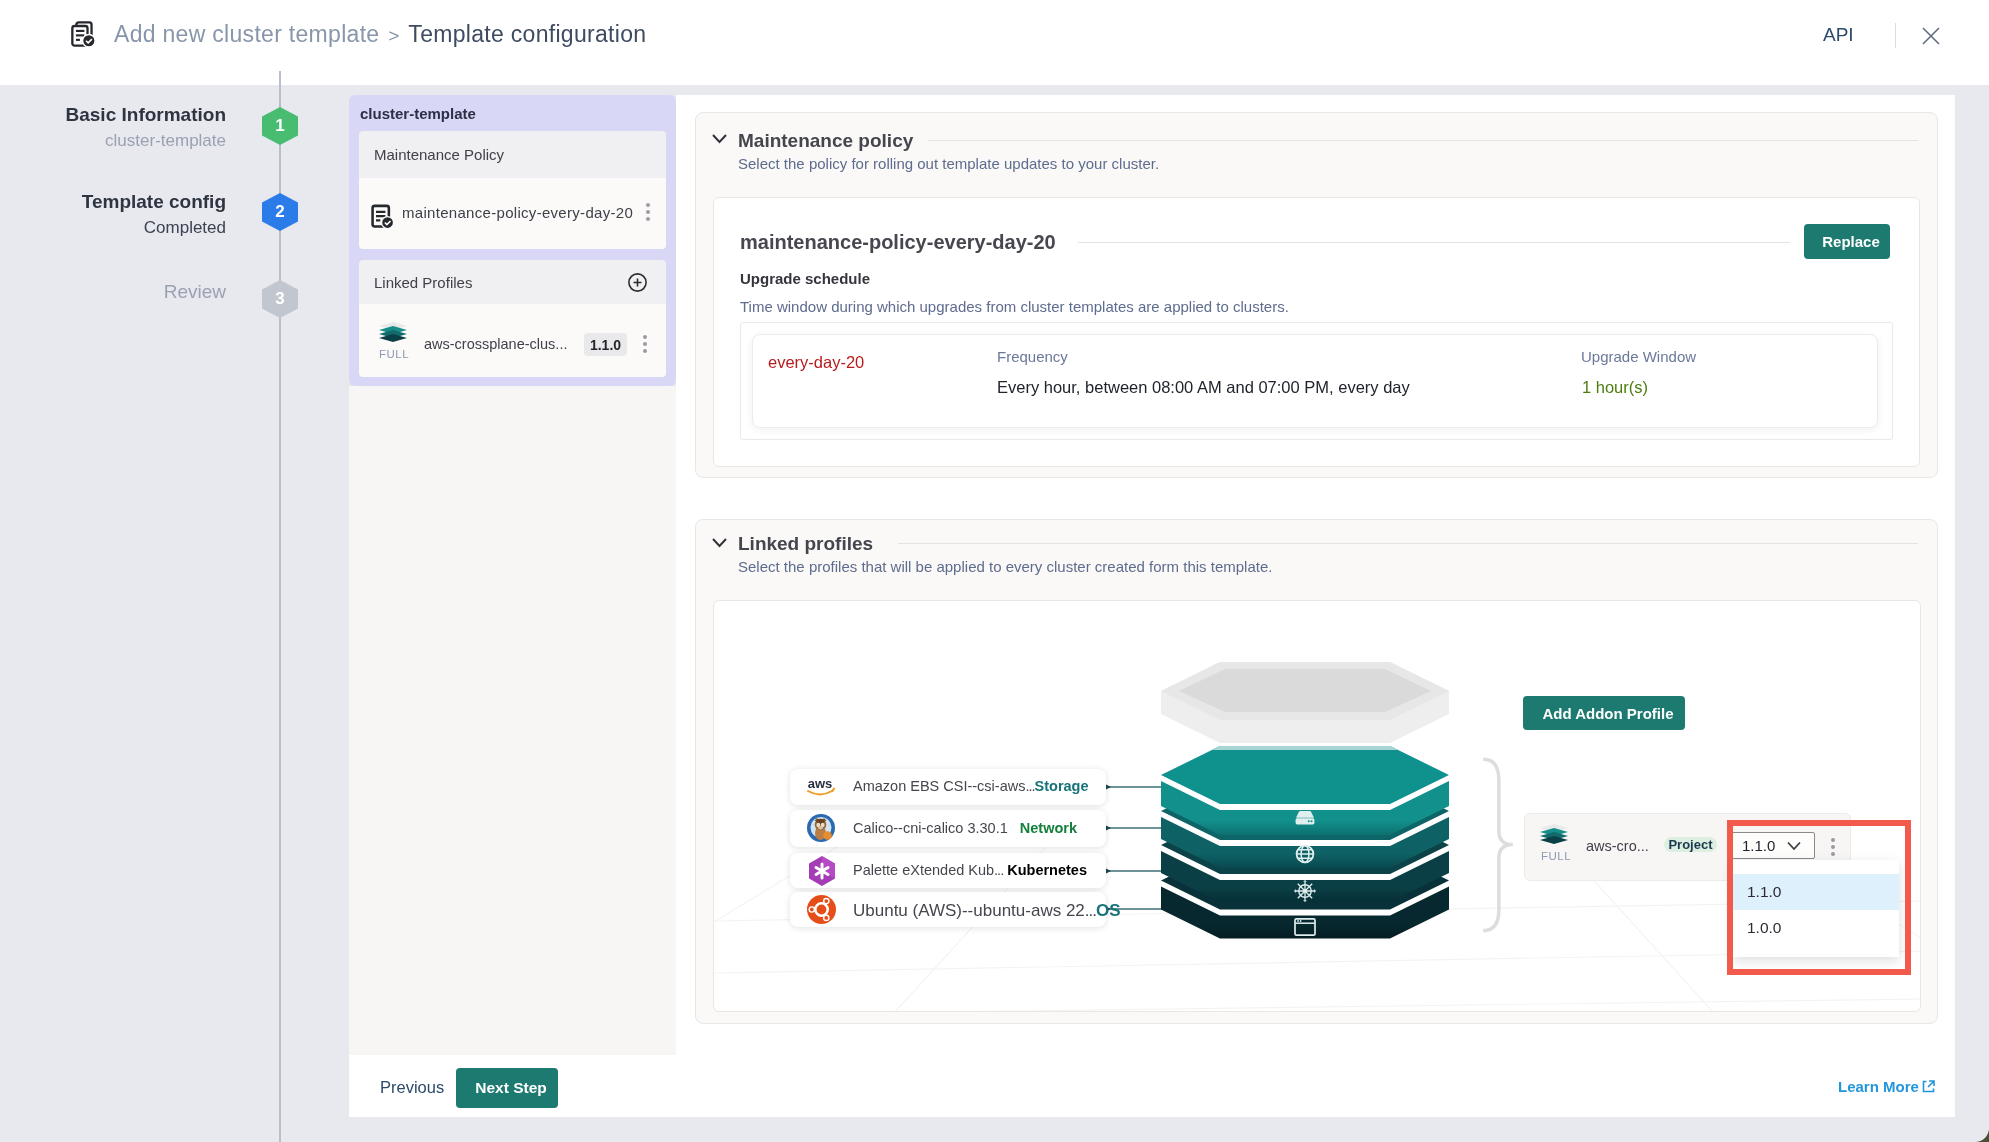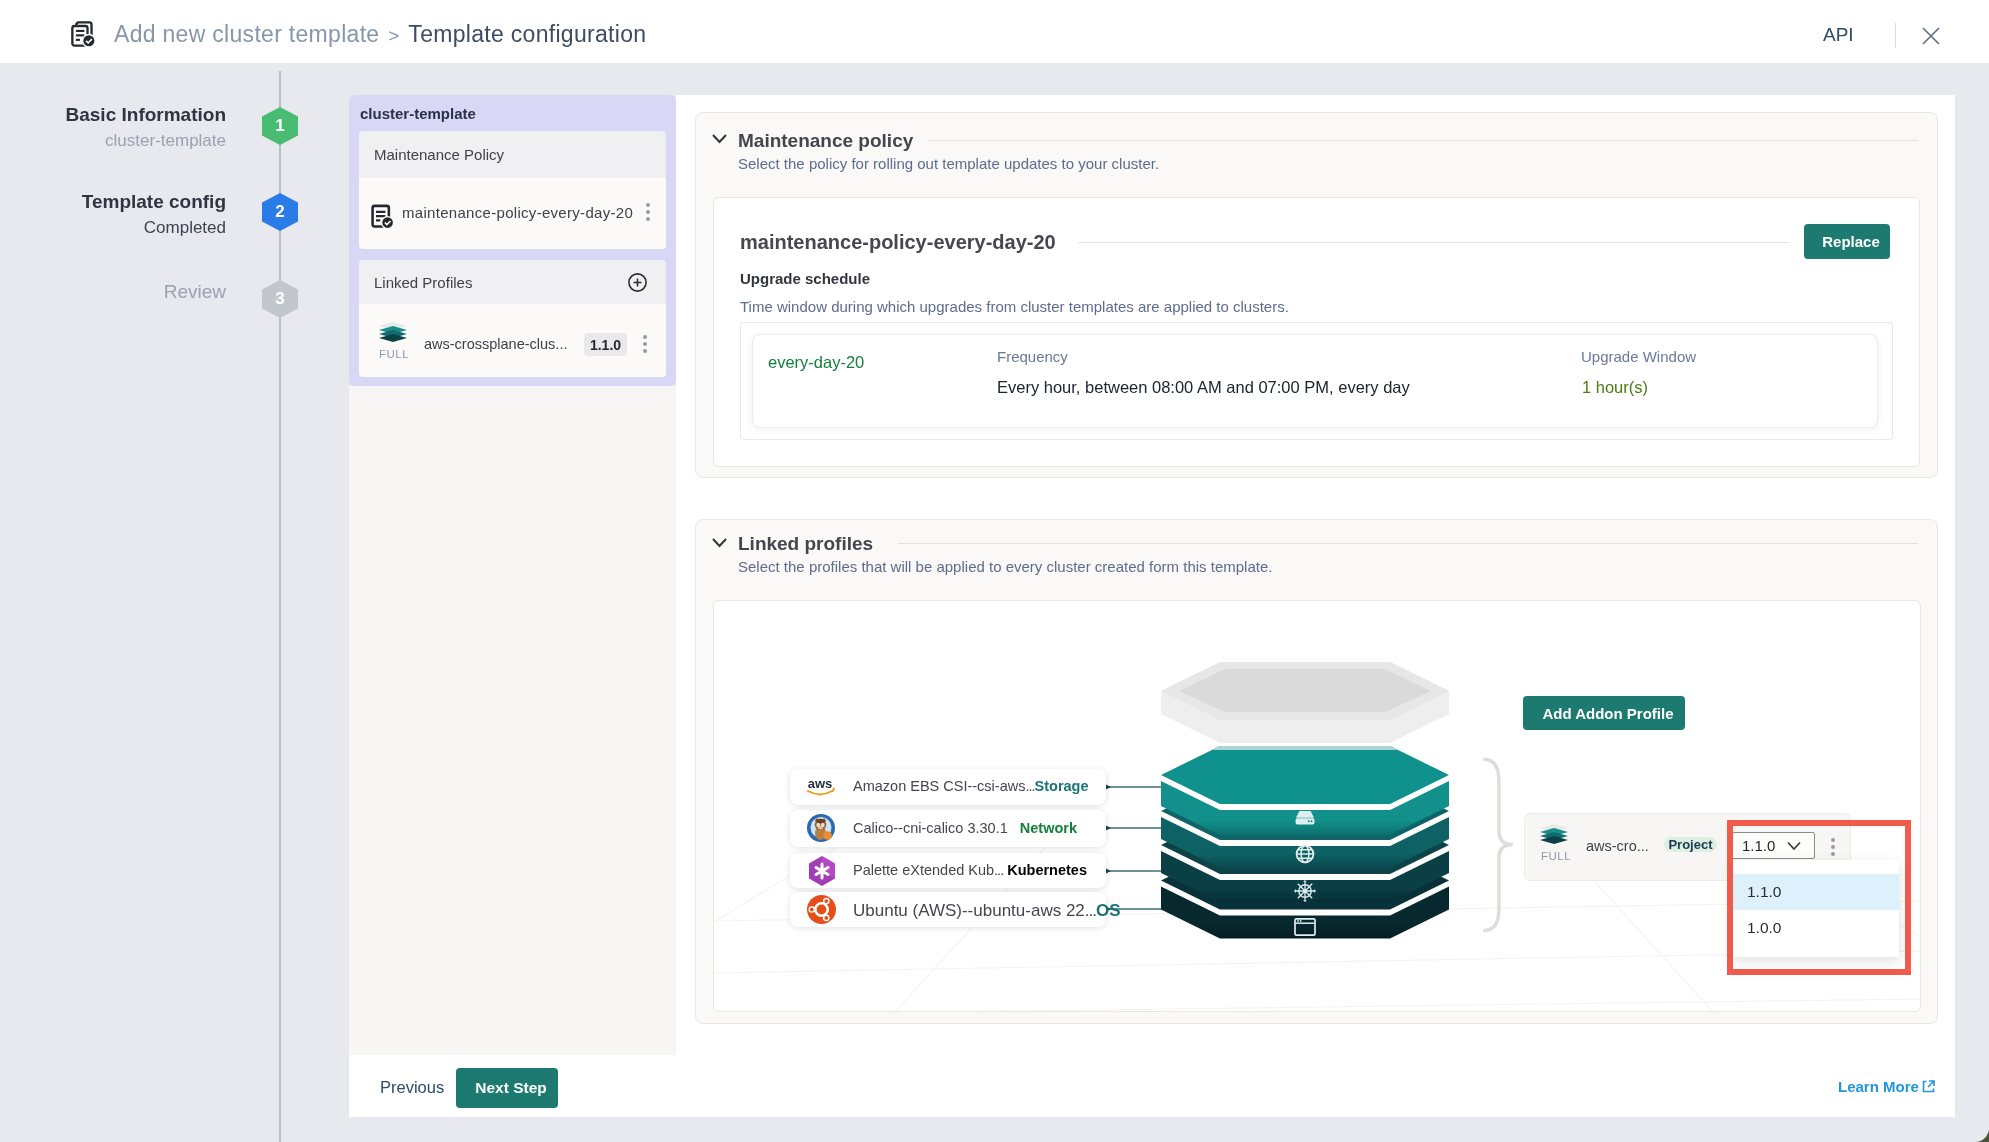--- a/index.html
+++ b/index.html
@@ -1,21 +1,21 @@
 <!DOCTYPE html>
 <html><head>
 <meta charset="utf-8">
 <style>
   * { margin:0; padding:0; box-sizing:border-box; }
   html,body { width:1989px; height:1142px; overflow:hidden; }
   body { font-family:"Liberation Sans", sans-serif; background:#e8e9ee; position:relative; }
   .abs { position:absolute; }
 
   
-  #header { position:absolute; left:0; top:0; width:1989px; height:63px; background:#fff; }
+  #header { position:absolute; left:0; top:0; width:1989px; height:85px; background:#fff; }
   .crumb1 { color:#8796aa; font-size:23px; letter-spacing:0.3px; }
   .crumb2 { color:#3e4b61; font-size:23px; letter-spacing:0.3px; }
   .crumbsep { color:#8594ab; font-size:19px; }
 
   
   #vline { position:absolute; left:279px; top:71px; width:2px; height:1071px; background:#b9bec9; }
   .stepTitle { font-weight:bold; color:#2e3440; font-size:19px; }
   .stepSub { color:#9aa2b1; font-size:17px; }
   .stepSub2 { color:#3c4250; font-size:17px;padding-left:8px; }
   .hexnum { position:absolute; width:36px; height:38px; }
@@ -150,21 +150,21 @@
 
 <div class="abs" style="left:713px; top:197px; width:1207px; height:270px; background:#fff; border:1px solid #e8e7e4; border-radius:6px;"></div>
 <div class="abs" style="left:740px; top:231px; font-size:20px; font-weight:bold; color:#47474f;">maintenance-policy-every-day-20</div>
 <div class="hRule" style="left:1078px; top:242px; width:712px;"></div>
 <div class="tealBtn" style="left:1804px; top:224px; width:86px; height:35px; font-size:15px;">Replace</div>
 <div class="abs" style="left:740px; top:270px; font-size:15px; font-weight:bold; color:#35353d;">Upgrade schedule</div>
 <div class="abs muted" style="left:740px; top:298px;">Time window during which upgrades from cluster templates are applied to clusters.</div>
 
 <div class="abs" style="left:740px; top:322px; width:1153px; height:118px; border:1px solid #eae9e6; border-radius:3px;"></div>
 <div class="abs" style="left:752px; top:334px; width:1126px; height:94px; background:#fff; border:1px solid #ececea; border-radius:8px; box-shadow:0 2px 8px rgba(0,0,0,0.06);"></div>
-<div class="abs" style="left:768px; top:353px; font-size:16.5px; color:#15803d;">every-day-20</div>
+<div class="abs" style="left:768px; top:353px; font-size:16.5px; color:#b91c1c;">every-day-20</div>
 <div class="abs" style="left:997px; top:348px; font-size:15px; color:#6b7899;">Frequency</div>
 <div class="abs" style="left:997px; top:378px; font-size:16.5px; color:#20242c;">Every hour, between 08:00 AM and 07:00 PM, every day</div>
 <div class="abs" style="left:1581px; top:348px; font-size:15px; color:#6b7899;">Upgrade Window</div>
 <div class="abs" style="left:1582px; top:378px; font-size:16.5px; color:#4d7c0f;">1 hour(s)</div>
 
 <div class="sectionBox" style="left:695px; top:519px; width:1243px; height:505px;"></div>
 <svg class="abs" style="left:711px; top:537px;" width="17" height="12" viewBox="0 0 17 12">
     <path d="M2 2 L8.5 9 L15 2" fill="none" stroke="#33333b" stroke-width="2"></path>
   </svg>
 <div class="abs sectionTitle" style="left:738px; top:533px;">Linked profiles</div>

